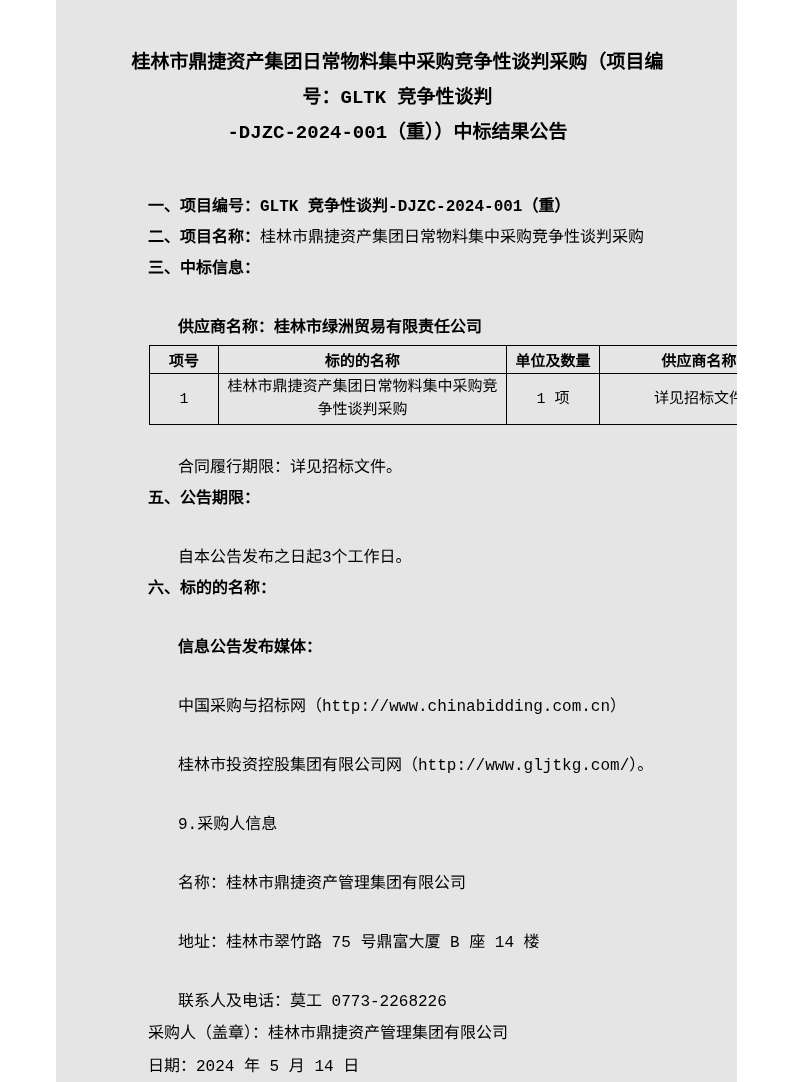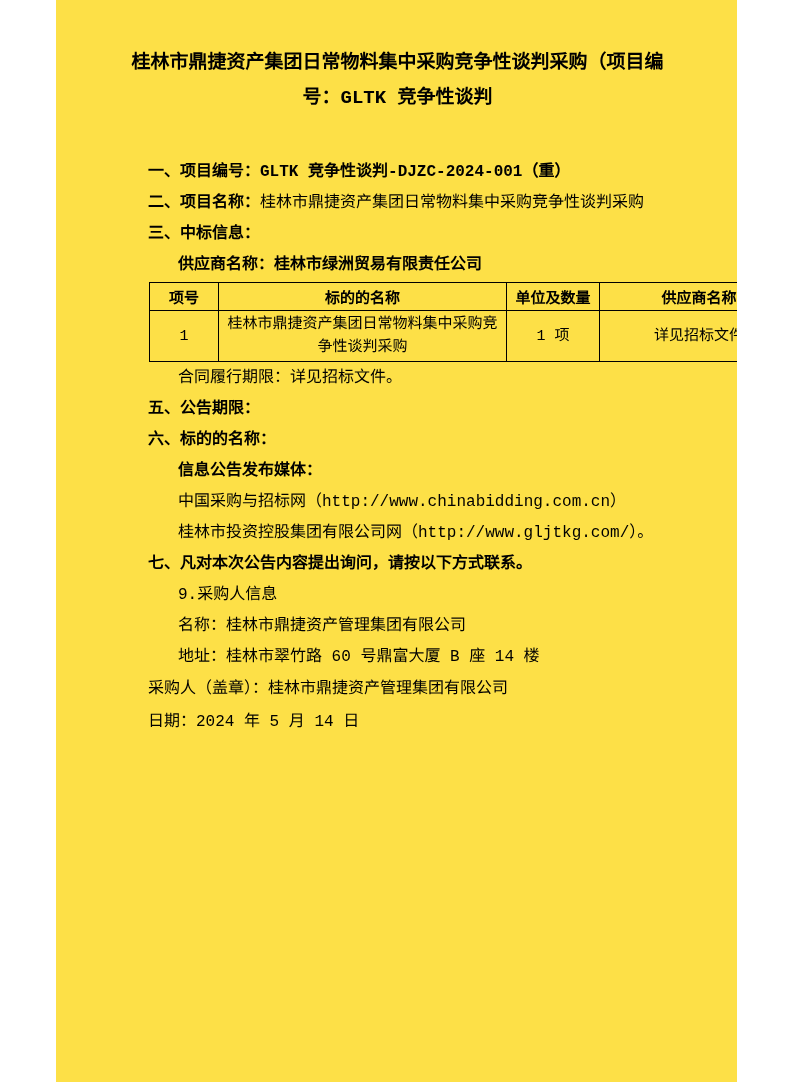--- a/index.html
+++ b/index.html
@@ -1,21 +1,21 @@
 <!DOCTYPE html>
 <html lang="zh-CN"><head>
 <meta charset="utf-8">
 <style>
   html, body { margin: 0; padding: 0; background: #ffffff; }
   .page {
     position: relative;
     width: 681px;
     height: 1082px;
     margin: 0 auto;
-    background: #fde047;
+    background: #e5e5e5;
     color: #000000;
     font-family: "Liberation Mono", "DejaVu Sans Mono", serif;
     box-sizing: border-box;
     padding: 46px 90px 0 92px;
     overflow: hidden;
   }
   .doc-title {
     margin: 0 -30px;
     text-align: center;
     font-weight: bold;
@@ -23,21 +23,21 @@
     line-height: 35px;
   }
   .content { margin-top: 41px; }
   .line {
     font-size: 16px;
     line-height: 31px;
     margin: 0;
     white-space: nowrap;
   }
   .bold { font-weight: bold; }
-  .indent { padding-left: 30px; }
+  .indent { padding-left: 30px; margin-top: 28px; }
   .bid-table {
     border-collapse: collapse;
     table-layout: fixed;
     width: 649px;
     margin: 1px 0 1px 1px;
   }
   .bid-table th, .bid-table td {
     border: 1px solid #000000;
     text-align: center;
     vertical-align: middle;
@@ -51,20 +51,21 @@
   }
   .footer .line { line-height: 33px; }
 </style>
 </head>
 <body>
 
 <div class="page">
 
   <div class="doc-title">
     <div>桂林市鼎捷资产集团日常物料集中采购竞争性谈判采购（项目编号：GLTK 竞争性谈判</div>
+    <div>-DJZC-2024-001（重））中标结果公告</div>
   </div>
 
   <div class="content">
 
     <p class="line"><span class="bold">一、项目编号：</span><span class="bold">GLTK 竞争性谈判-DJZC-2024-001（重）</span></p>
 
     <p class="line"><span class="bold">二、项目名称：</span><span>桂林市鼎捷资产集团日常物料集中采购竞争性谈判采购</span></p>
 
     <p class="line bold">三、中标信息：</p>
 
@@ -93,37 +94,38 @@
           <td>1 项</td>
           <td>详见招标文件</td>
         </tr>
       </tbody>
     </table>
 
     <p class="line indent">合同履行期限：详见招标文件。</p>
 
     <p class="line bold">五、公告期限：</p>
 
+    <p class="line indent">自本公告发布之日起3个工作日。</p>
 
     <p class="line bold">六、标的的名称：</p>
 
     <p class="line bold indent">信息公告发布媒体：</p>
 
     <p class="line indent">中国采购与招标网（http://www.chinabidding.com.cn）</p>
 
     <p class="line indent">桂林市投资控股集团有限公司网（http://www.gljtkg.com/）。</p>
 
-    <p class="line bold">七、凡对本次公告内容提出询问，请按以下方式联系。</p>
 
     <p class="line indent">9.采购人信息</p>
 
     <p class="line indent">名称：桂林市鼎捷资产管理集团有限公司</p>
 
-    <p class="line indent">地址：桂林市翠竹路 60 号鼎富大厦 B 座 14 楼</p>
+    <p class="line indent">地址：桂林市翠竹路 75 号鼎富大厦 B 座 14 楼</p>
 
+    <p class="line indent">联系人及电话：莫工 0773-2268226</p>
 
     <div class="footer">
       <p class="line">采购人（盖章）：桂林市鼎捷资产管理集团有限公司</p>
       <p class="line">日期：2024 年 5 月 14 日</p>
     </div>
 
   </div>
 </div>
 
 </body></html>

